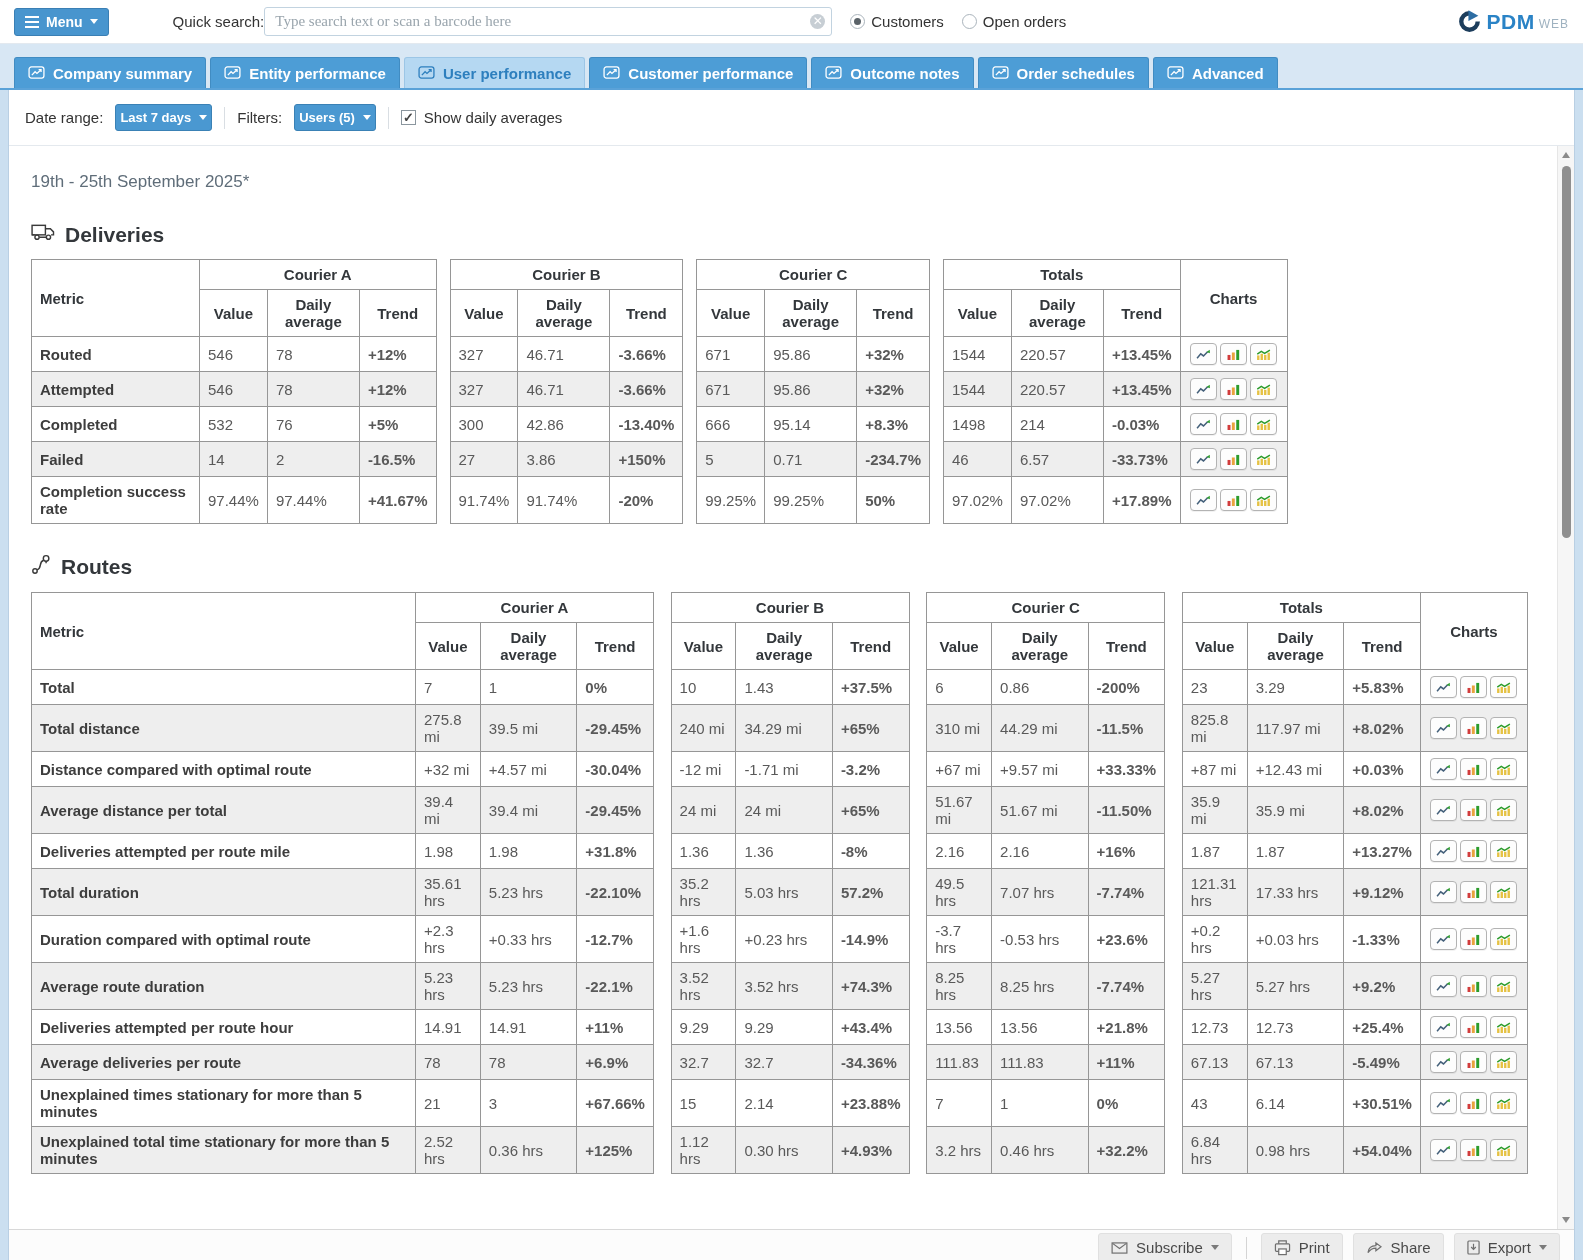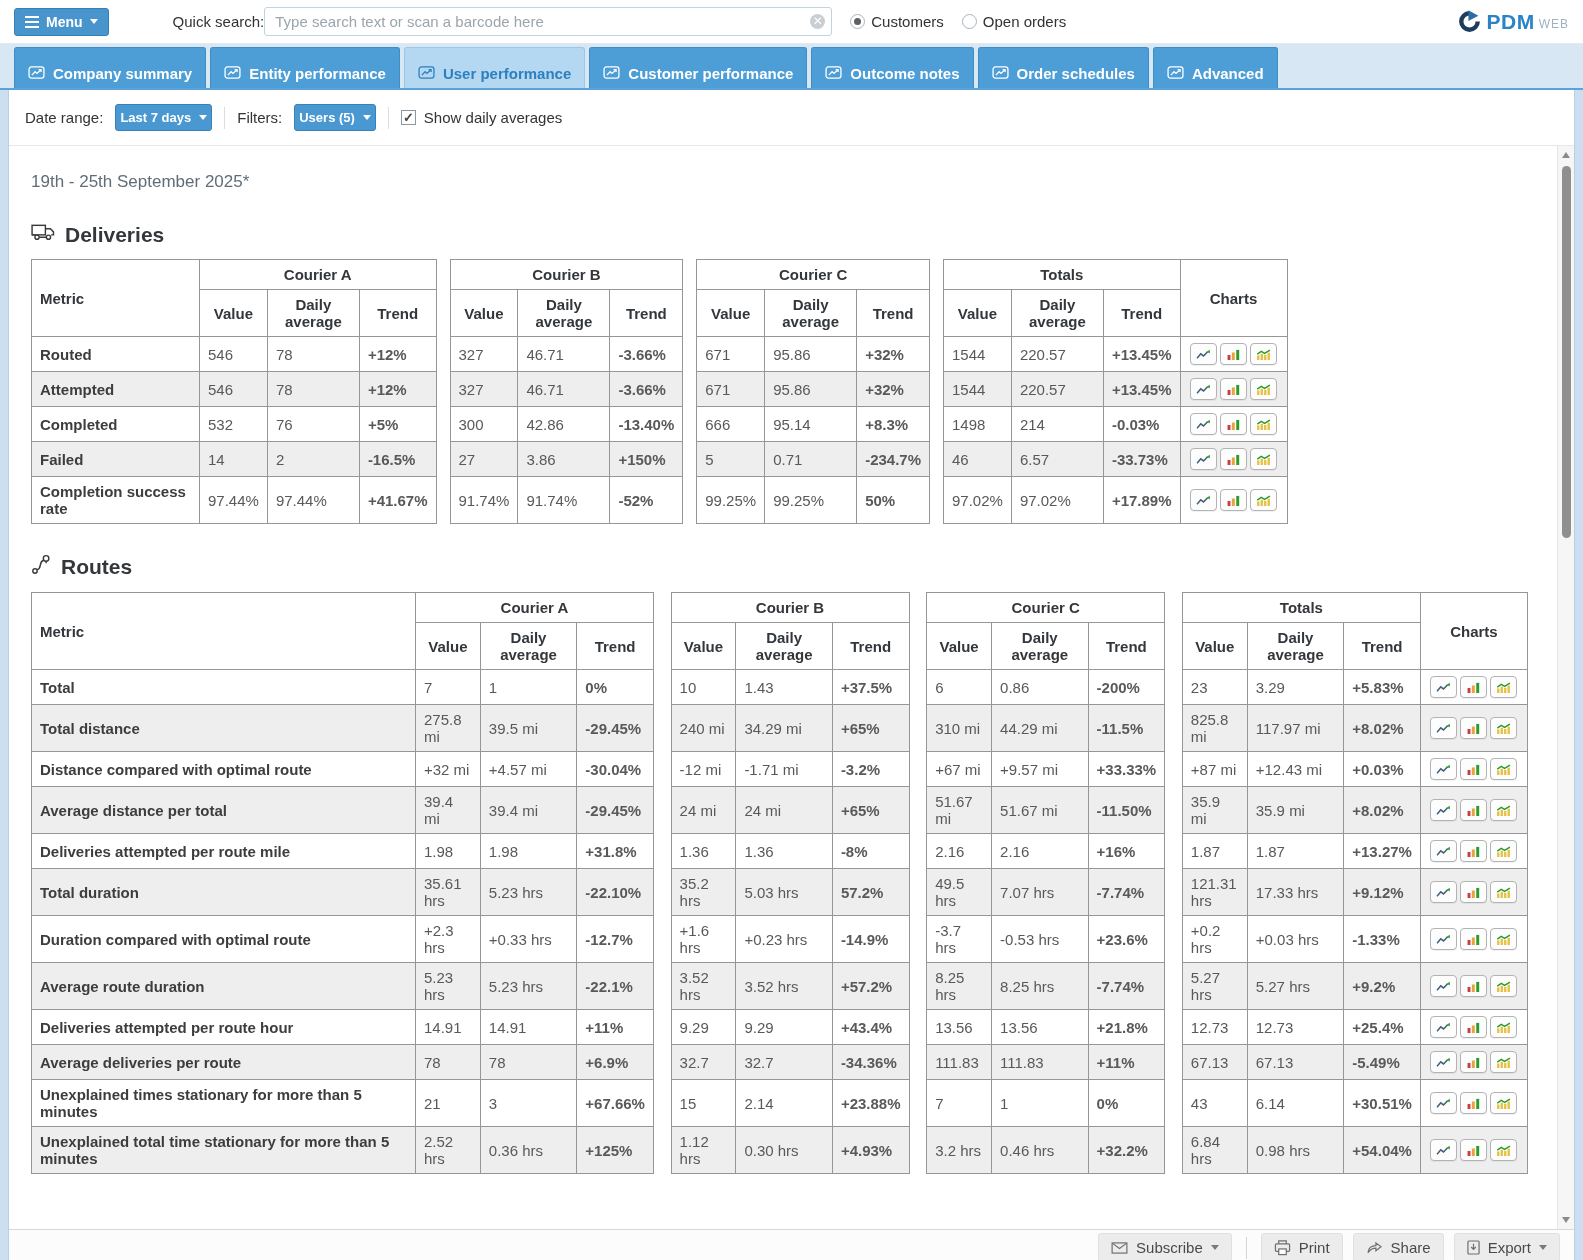--- a/index.html
+++ b/index.html
@@ -22,21 +22,21 @@
     font-family: inherit;
   }
   .hamburger{display:inline-flex; flex-direction:column; gap:3px;}
   .hamburger i{display:block; width:14px; height:2px; background:#fff;}
   .caret{width:0;height:0;border-left:4px solid transparent;border-right:4px solid transparent;border-top:5px solid currentColor; display:inline-block;}
   .qs-label{font-size:15px; color:#333; margin-left:64px; }
   .search-wrap{position:relative; display:inline-block;}
   .search-wrap input{
     width:568px; height:29px; border:1px solid #c2d3e0; border-radius:3px;
     font-size:15px; padding:0 30px 0 10px; color:#333; outline:none;
-    font-family: Liberation Sans, sans-serif;
+    font-family: Liberation Serif, serif;
   }
   .search-wrap input::placeholder{color:#9aa5ad;}
   .clear{
     position:absolute; right:7px; top:7px; width:15px; height:15px; border-radius:50%;
     background:#c7ced4; color:#fff; font-size:12px; line-height:15px; text-align:center; cursor:pointer;
   }
   .radio{display:inline-flex; align-items:center; gap:6px; font-size:15px; color:#333; margin-left:18px; cursor:pointer;}
   .rb{width:15px;height:15px;border-radius:50%;border:1px solid #aab4bc;background:#fff;display:inline-block;position:relative;}
   .rb.checked::after{content:"";position:absolute;left:3px;top:3px;width:7px;height:7px;border-radius:50%;background:#5a6268;}
   .logo{margin-left:auto; display:inline-flex; align-items:center; gap:4px;}
@@ -44,21 +44,21 @@
   .logo i{color:#9fb2c0; font-size:12px; font-style:normal; letter-spacing:1px; margin-top:4px;}
   
   .tabstrip{
     height:46px; background:#d8e7f4; border-bottom:2px solid #5aa2d8;
     display:flex; align-items:flex-end; padding:0 0 0 14px;
   }
   .tab{
     display:inline-flex; align-items:flex-end; gap:8px;
     background:#4d9dd6; border:1px solid #418cc2; border-bottom:none;
     border-radius:3px 3px 0 0; color:#fff;
-    font-size:15px; font-weight:bold; padding:17px 13px 6px; margin-right:4px; cursor:pointer;
+    font-size:15px; font-weight:bold; padding:7px 13px 6px; margin-right:4px; cursor:pointer;
     white-space:nowrap;
   }
   .tab.active{ background:#b5d8f2; border-color:#9cc6e6; color:#2d7fbe; }
   .tab svg{flex:0 0 auto;}
   
   .shell{ margin:0 8px; background:#fff; border:1px solid #b9cfe3; border-top:none; }
   .filterbar{
     height:56px; display:flex; align-items:center; gap:12px;
     padding:0 16px; background:#ffffff; border-bottom:1px solid #e4e9ee;
   }
@@ -449,21 +449,21 @@
                   </span></td>
               </tr>
               <tr>
                 <td class="metric">Completion success rate</td>
                 <td>97.44%</td>
                 <td>97.44%</td>
                 <td class="trend tc-green">+41.67%</td>
                 <td class="gap"></td>
                 <td>91.74%</td>
                 <td>91.74%</td>
-                <td class="trend tc-red">-52%</td>
+                <td class="trend tc-red">-20%</td>
                 <td class="gap"></td>
                 <td>99.25%</td>
                 <td>99.25%</td>
                 <td class="trend tc-green">50%</td>
                 <td class="gap"></td>
                 <td>97.02%</td>
                 <td>97.02%</td>
                 <td class="trend tc-green">+17.89%</td>
                 <td class="charts"><span class="chart-btn">
                     <span><svg viewBox="0 0 16 12" width="15" height="11">
@@ -812,21 +812,21 @@
                   </span></td>
               </tr>
               <tr>
                 <td class="metric">Average route duration</td>
                 <td>5.23 hrs</td>
                 <td>5.23 hrs</td>
                 <td class="trend tc-neutral">-22.1%</td>
                 <td class="gap"></td>
                 <td>3.52 hrs</td>
                 <td>3.52 hrs</td>
-                <td class="trend tc-neutral">+57.2%</td>
+                <td class="trend tc-neutral">+74.3%</td>
                 <td class="gap"></td>
                 <td>8.25 hrs</td>
                 <td>8.25 hrs</td>
                 <td class="trend tc-neutral">-7.74%</td>
                 <td class="gap"></td>
                 <td>5.27 hrs</td>
                 <td>5.27 hrs</td>
                 <td class="trend tc-neutral">+9.2%</td>
                 <td class="charts"><span class="chart-btn">
                     <span><svg viewBox="0 0 16 12" width="15" height="11">

